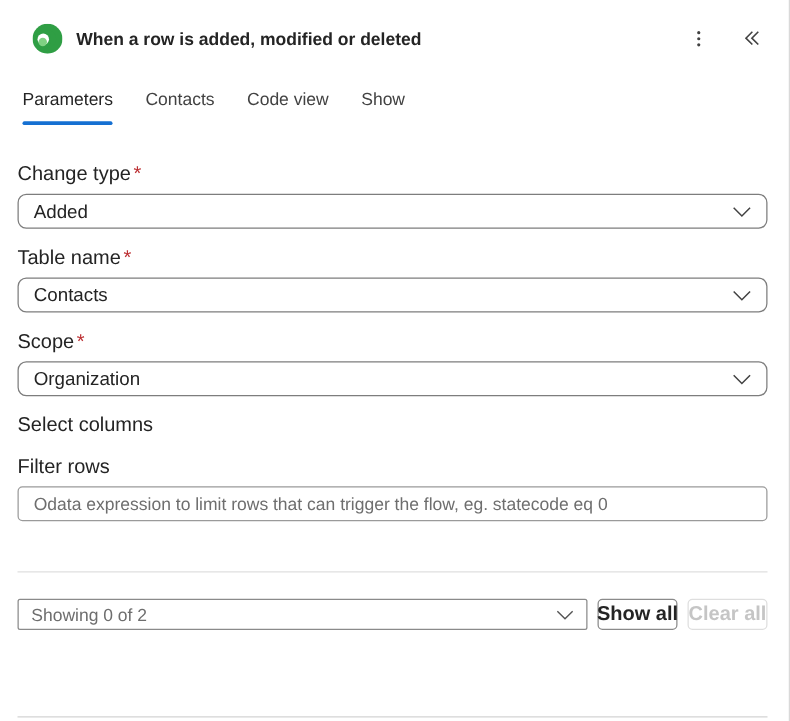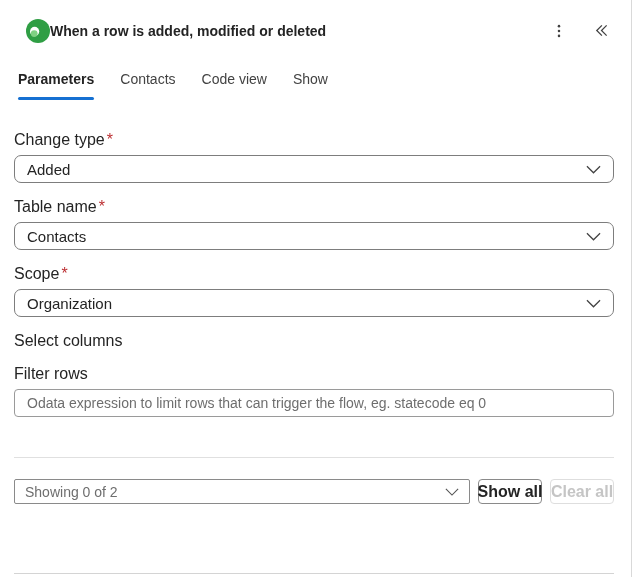--- a/index.html
+++ b/index.html
@@ -20,20 +20,21 @@
 
   
   .header {
     display: flex;
     align-items: center;
     padding: 17px 16px 0 26px;
     height: 44px;
   }
   .connector-icon { width: 24px; height: 24px; flex: 0 0 auto; }
   .header-title {
+    margin-left: 11px;
     font-size: 14px;
     font-weight: 700;
     color: #242424;
     white-space: nowrap;
   }
   .header-actions {
     margin-left: auto;
     display: flex;
     align-items: center;
     gap: 14px;
@@ -55,21 +56,21 @@
     margin-top: 27px;
   }
   .tab {
     position: relative;
     font-size: 14px;
     color: #424242;
     padding-bottom: 13px;
     cursor: pointer;
     white-space: nowrap;
   }
-  .tab.active { color: #242424; font-weight: 700; }
+  .tab.active { color: #242424; font-weight: 400; }
   .tab.active::after {
     content: "";
     position: absolute;
     left: 0; right: 0; bottom: 0;
     height: 3px;
     border-radius: 2px;
     background: #1570d2;
   }
 
   

